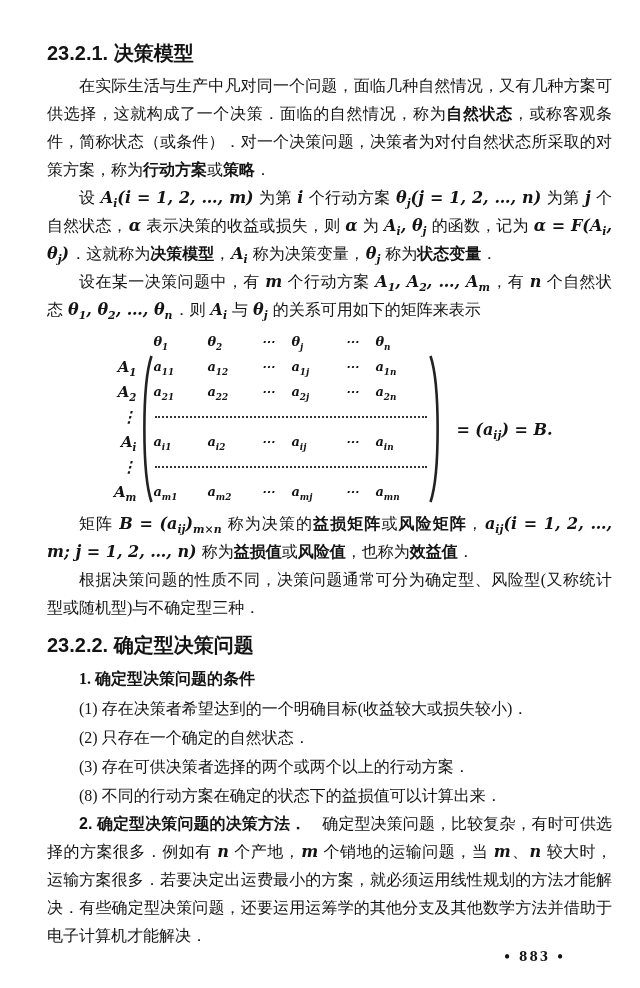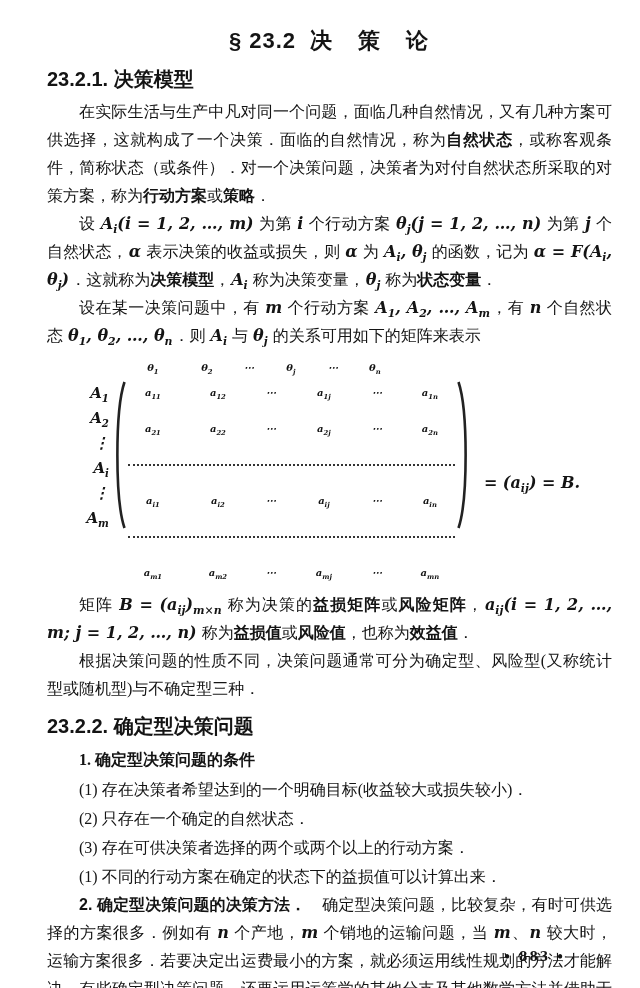--- a/index.html
+++ b/index.html
@@ -19,47 +19,44 @@
   p.body{font-size:16px;line-height:28px;margin:0;text-align:justify;text-indent:2em;}
   .rt{font-weight:400;margin-top:12px;}
   .rb{font-family:"Liberation Sans","DejaVu Sans",sans-serif;font-weight:700;}
   .rm{font-family:"DejaVu Serif","Liberation Serif",serif;font-style:italic;font-weight:600;padding:0 1px;}
   sub{font-size:68%;line-height:0;}
   
   .matrix-wrap{text-align:center;margin:4px 0 6px;}
   .m-inner{display:inline-block;text-align:left;}
   .m-header{display:grid;grid-template-columns:54px 54px 30px 54px 30px 54px;
     height:26px;margin-left:48px;align-items:center;}
-  .mcell{text-align:center;font-size:10px;font-family:"DejaVu Serif",serif;font-style:italic;font-weight:600;}
+  .mcell{font-size:13px;font-family:"DejaVu Serif",serif;font-style:italic;font-weight:600;}
   .m-body{display:flex;align-items:stretch;}
   .m-rowlabels{display:grid;grid-template-rows:repeat(6,25px);width:34px;
     align-items:center;justify-items:end;padding-right:3px;box-sizing:border-box;}
   .m-rowlabels .mlabel{font-size:15px;font-family:"DejaVu Serif",serif;font-style:italic;font-weight:600;}
   .m-paren{display:block;width:14px;}
   .m-paren svg{display:block;}
   .m-grid{display:grid;grid-template-columns:54px 54px 30px 54px 30px 54px;
-    grid-auto-rows:25px;align-items:center;gap:11px;}
+    grid-auto-rows:25px;align-items:center;}
   .mdots{grid-column:1/-1;height:0;border-top:2px dotted #333;margin:0 2px;}
   .m-rhs{align-self:center;font-size:16px;margin-left:12px;white-space:nowrap;}
   
   .item-head{font-family:Liberation Serif, serif;font-weight:700;
     font-size:16px;line-height:30px;margin:0;padding-left:2em;}
   .cond{font-size:16px;line-height:29px;margin:0;padding-left:2em;}
   .pageno{position:absolute;right:74px;bottom:24px;font-size:12px;font-weight:700;
     font-family:"DejaVu Serif",serif;letter-spacing:2px;}
 </style>
 </head>
 <body>
 
 <div class="page">
   <div class="content">
 
-    <div class="title">
-      <span class="tno">§ 23.2</span><span class="ttxt">决　策　论</span>
-    </div>
 
     <h2 class="sec">23.2.1. 决策模型</h2>
 
     <p class="body"><span class="rt">在实际生活与生产中凡对同一个问题，面临几种自然情况，又有几种方案可供选择，这就构成了一个决策．面临的自然情况，称为</span><span class="rb">自然状态</span><span class="rt">，或称客观条件，简称状态（或条件）．对一个决策问题，决策者为对付自然状态所采取的对策方案，称为</span><span class="rb">行动方案</span><span class="rt">或</span><span class="rb">策略</span><span class="rt">．</span></p>
     <p class="body"><span class="rt">设 </span><span class="rm">A<sub>i</sub>(i = 1, 2, …, m)</span><span class="rt"> 为第 </span><span class="rm">i</span><span class="rt"> 个行动方案 </span><span class="rm">θ<sub>j</sub>(j = 1, 2, …, n)</span><span class="rt"> 为第 </span><span class="rm">j</span><span class="rt"> 个自然状态，</span><span class="rm">α</span><span class="rt"> 表示决策的收益或损失，则 </span><span class="rm">α</span><span class="rt"> 为 </span><span class="rm">A<sub>i</sub>, θ<sub>j</sub></span><span class="rt"> 的函数，记为 </span><span class="rm">α = F(A<sub>i</sub>, θ<sub>j</sub>)</span><span class="rt">．这就称为</span><span class="rb">决策模型</span><span class="rt">，</span><span class="rm">A<sub>i</sub></span><span class="rt"> 称为决策变量，</span><span class="rm">θ<sub>j</sub></span><span class="rt"> 称为</span><span class="rb">状态变量</span><span class="rt">．</span></p>
     <p class="body"><span class="rt">设在某一决策问题中，有 </span><span class="rm">m</span><span class="rt"> 个行动方案 </span><span class="rm">A<sub>1</sub>, A<sub>2</sub>, …, A<sub>m</sub></span><span class="rt">，有 </span><span class="rm">n</span><span class="rt"> 个自然状态 </span><span class="rm">θ<sub>1</sub>, θ<sub>2</sub>, …, θ<sub>n</sub></span><span class="rt">．则 </span><span class="rm">A<sub>i</sub></span><span class="rt"> 与 </span><span class="rm">θ<sub>j</sub></span><span class="rt"> 的关系可用如下的矩阵来表示</span></p>
 
     <div class="matrix-wrap">
       <div class="m-inner">
         <div class="m-header">
@@ -125,21 +122,21 @@
     <p class="body"><span class="rt">矩阵 </span><span class="rm">B = (a<sub>ij</sub>)<sub>m×n</sub></span><span class="rt"> 称为决策的</span><span class="rb">益损矩阵</span><span class="rt">或</span><span class="rb">风险矩阵</span><span class="rt">，</span><span class="rm">a<sub>ij</sub>(i = 1, 2, …, m; j = 1, 2, …, n)</span><span class="rt"> 称为</span><span class="rb">益损值</span><span class="rt">或</span><span class="rb">风险值</span><span class="rt">，也称为</span><span class="rb">效益值</span><span class="rt">．</span></p>
     <p class="body"><span class="rt">根据决策问题的性质不同，决策问题通常可分为确定型、风险型(又称统计型或随机型)与不确定型三种．</span></p>
 
     <h2 class="sec sec2">23.2.2. 确定型决策问题</h2>
 
     <p class="item-head">1. 确定型决策问题的条件</p>
     <div>
         <p class="cond">(1) 存在决策者希望达到的一个明确目标(收益较大或损失较小)．</p>
         <p class="cond">(2) 只存在一个确定的自然状态．</p>
         <p class="cond">(3) 存在可供决策者选择的两个或两个以上的行动方案．</p>
-        <p class="cond">(1) 不同的行动方案在确定的状态下的益损值可以计算出来．</p>
+        <p class="cond">(8) 不同的行动方案在确定的状态下的益损值可以计算出来．</p>
       </div>
 
     <p class="body"><span class="rb">2. 确定型决策问题的决策方法．</span><span class="rt">　确定型决策问题，比较复杂，有时可供选择的方案很多．例如有 </span><span class="rm">n</span><span class="rt"> 个产地，</span><span class="rm">m</span><span class="rt"> 个销地的运输问题，当 </span><span class="rm">m</span><span class="rt">、</span><span class="rm">n</span><span class="rt"> 较大时，运输方案很多．若要决定出运费最小的方案，就必须运用线性规划的方法才能解决．有些确定型决策问题，还要运用运筹学的其他分支及其他数学方法并借助于电子计算机才能解决．</span></p>
 
   </div>
 
   <div class="pageno">• 883 •</div>
 </div>
 
 </body></html>

